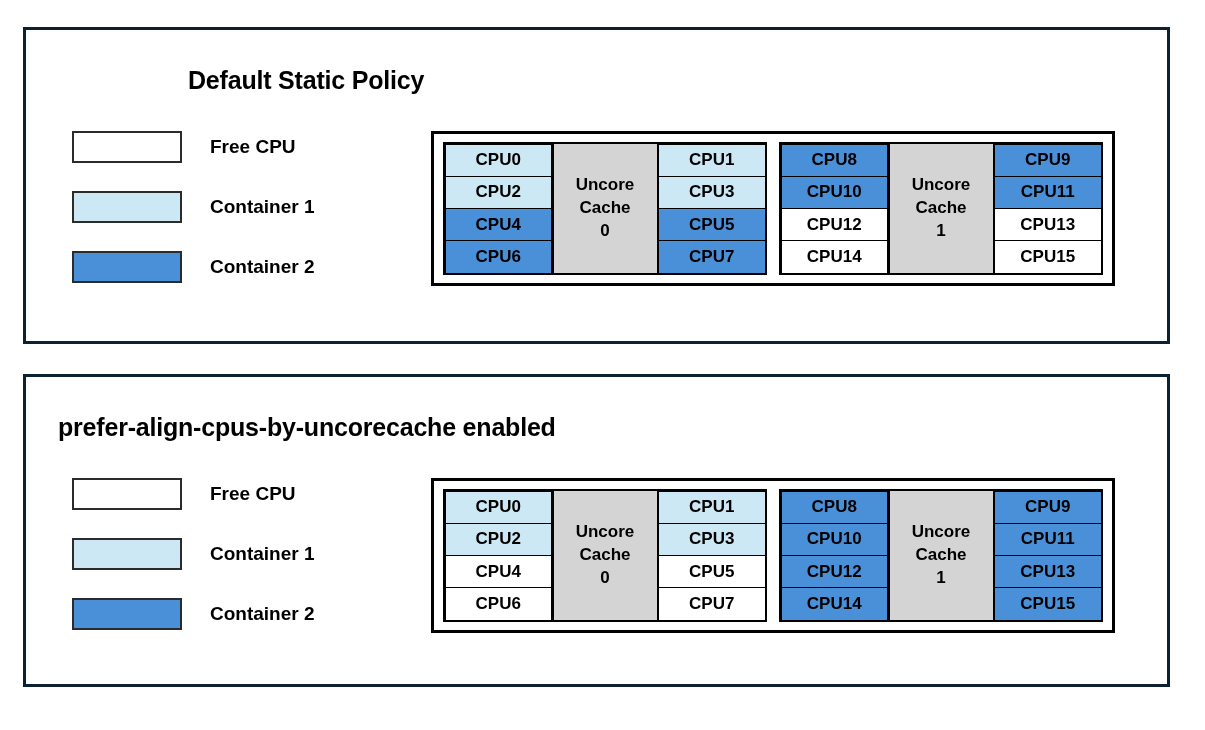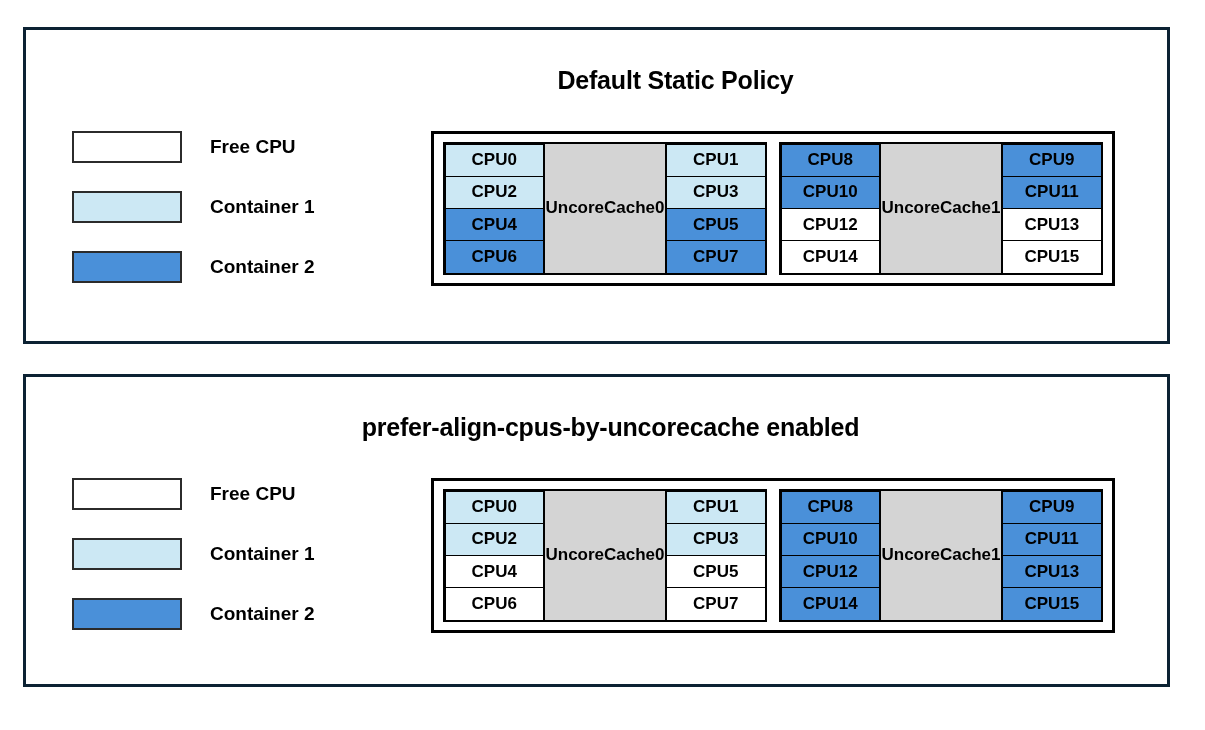--- a/index.html
+++ b/index.html
@@ -22,23 +22,23 @@
     border: 3px solid #0c2233;
     box-sizing: border-box;
     background: #ffffff;
   }
   #panel-top    { top: 27px;  height: 317px; }
   #panel-bottom { top: 374px; height: 313px; }
 
   .panel-title {
     position: absolute;
     top: 36px;
-    left: 4px;
+    left: 12px;
     width: 100%;
-    text-align: center;
+    text-align: left;
     font-size: 25px;
     font-weight: bold;
     color: #000000;
     letter-spacing: -0.2px;
   }
   #panel-top .panel-title  { padding-left: 150px; box-sizing: border-box; }
   #panel-bottom .panel-title { padding-left: 20px; box-sizing: border-box; }
 
   
   .legend {
@@ -106,21 +106,21 @@
     color: #000000;
     margin: -0.5px;
   }
   .cache-cell {
     flex: 0 0 107px;
     background: #d4d4d4;
     border-left: 2px solid #000000;
     border-right: 2px solid #000000;
     box-sizing: border-box;
     display: flex;
-    flex-direction: row;
+    flex-direction: column;
     align-items: center;
     justify-content: center;
     font-size: 17px;
     font-weight: bold;
     color: #000000;
     line-height: 1.35;
     text-align: center;
   }
 </style>
 </head>

